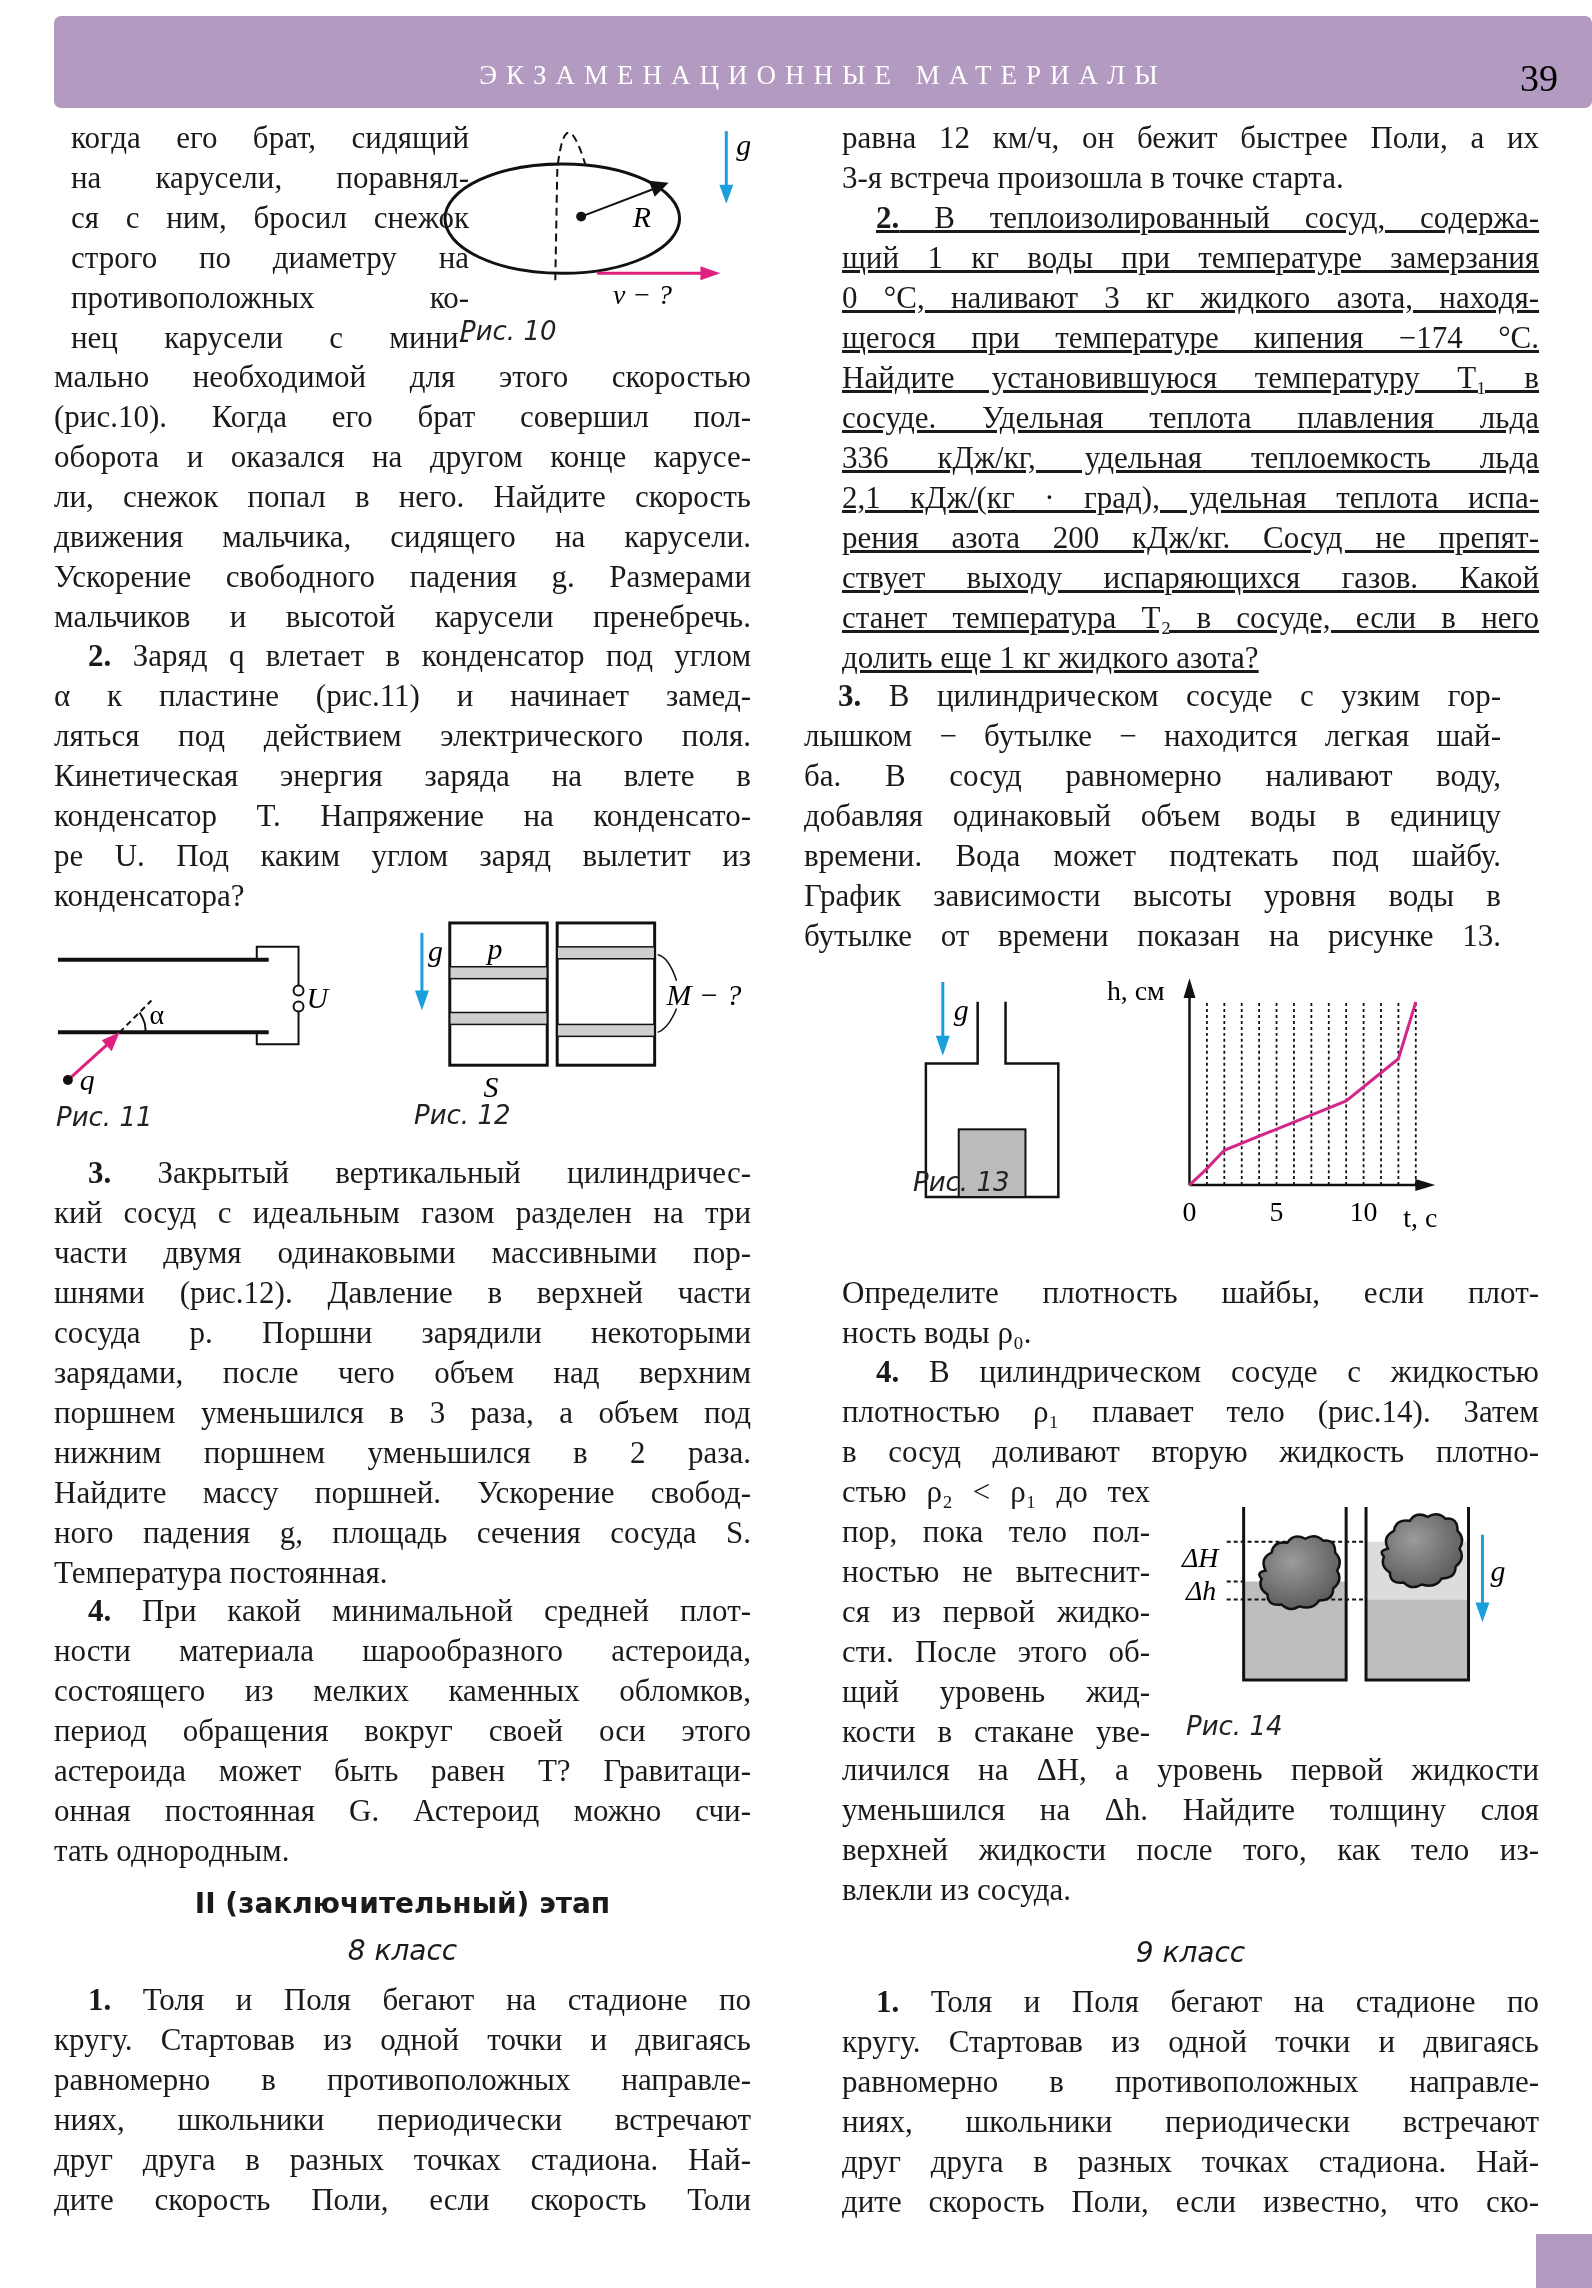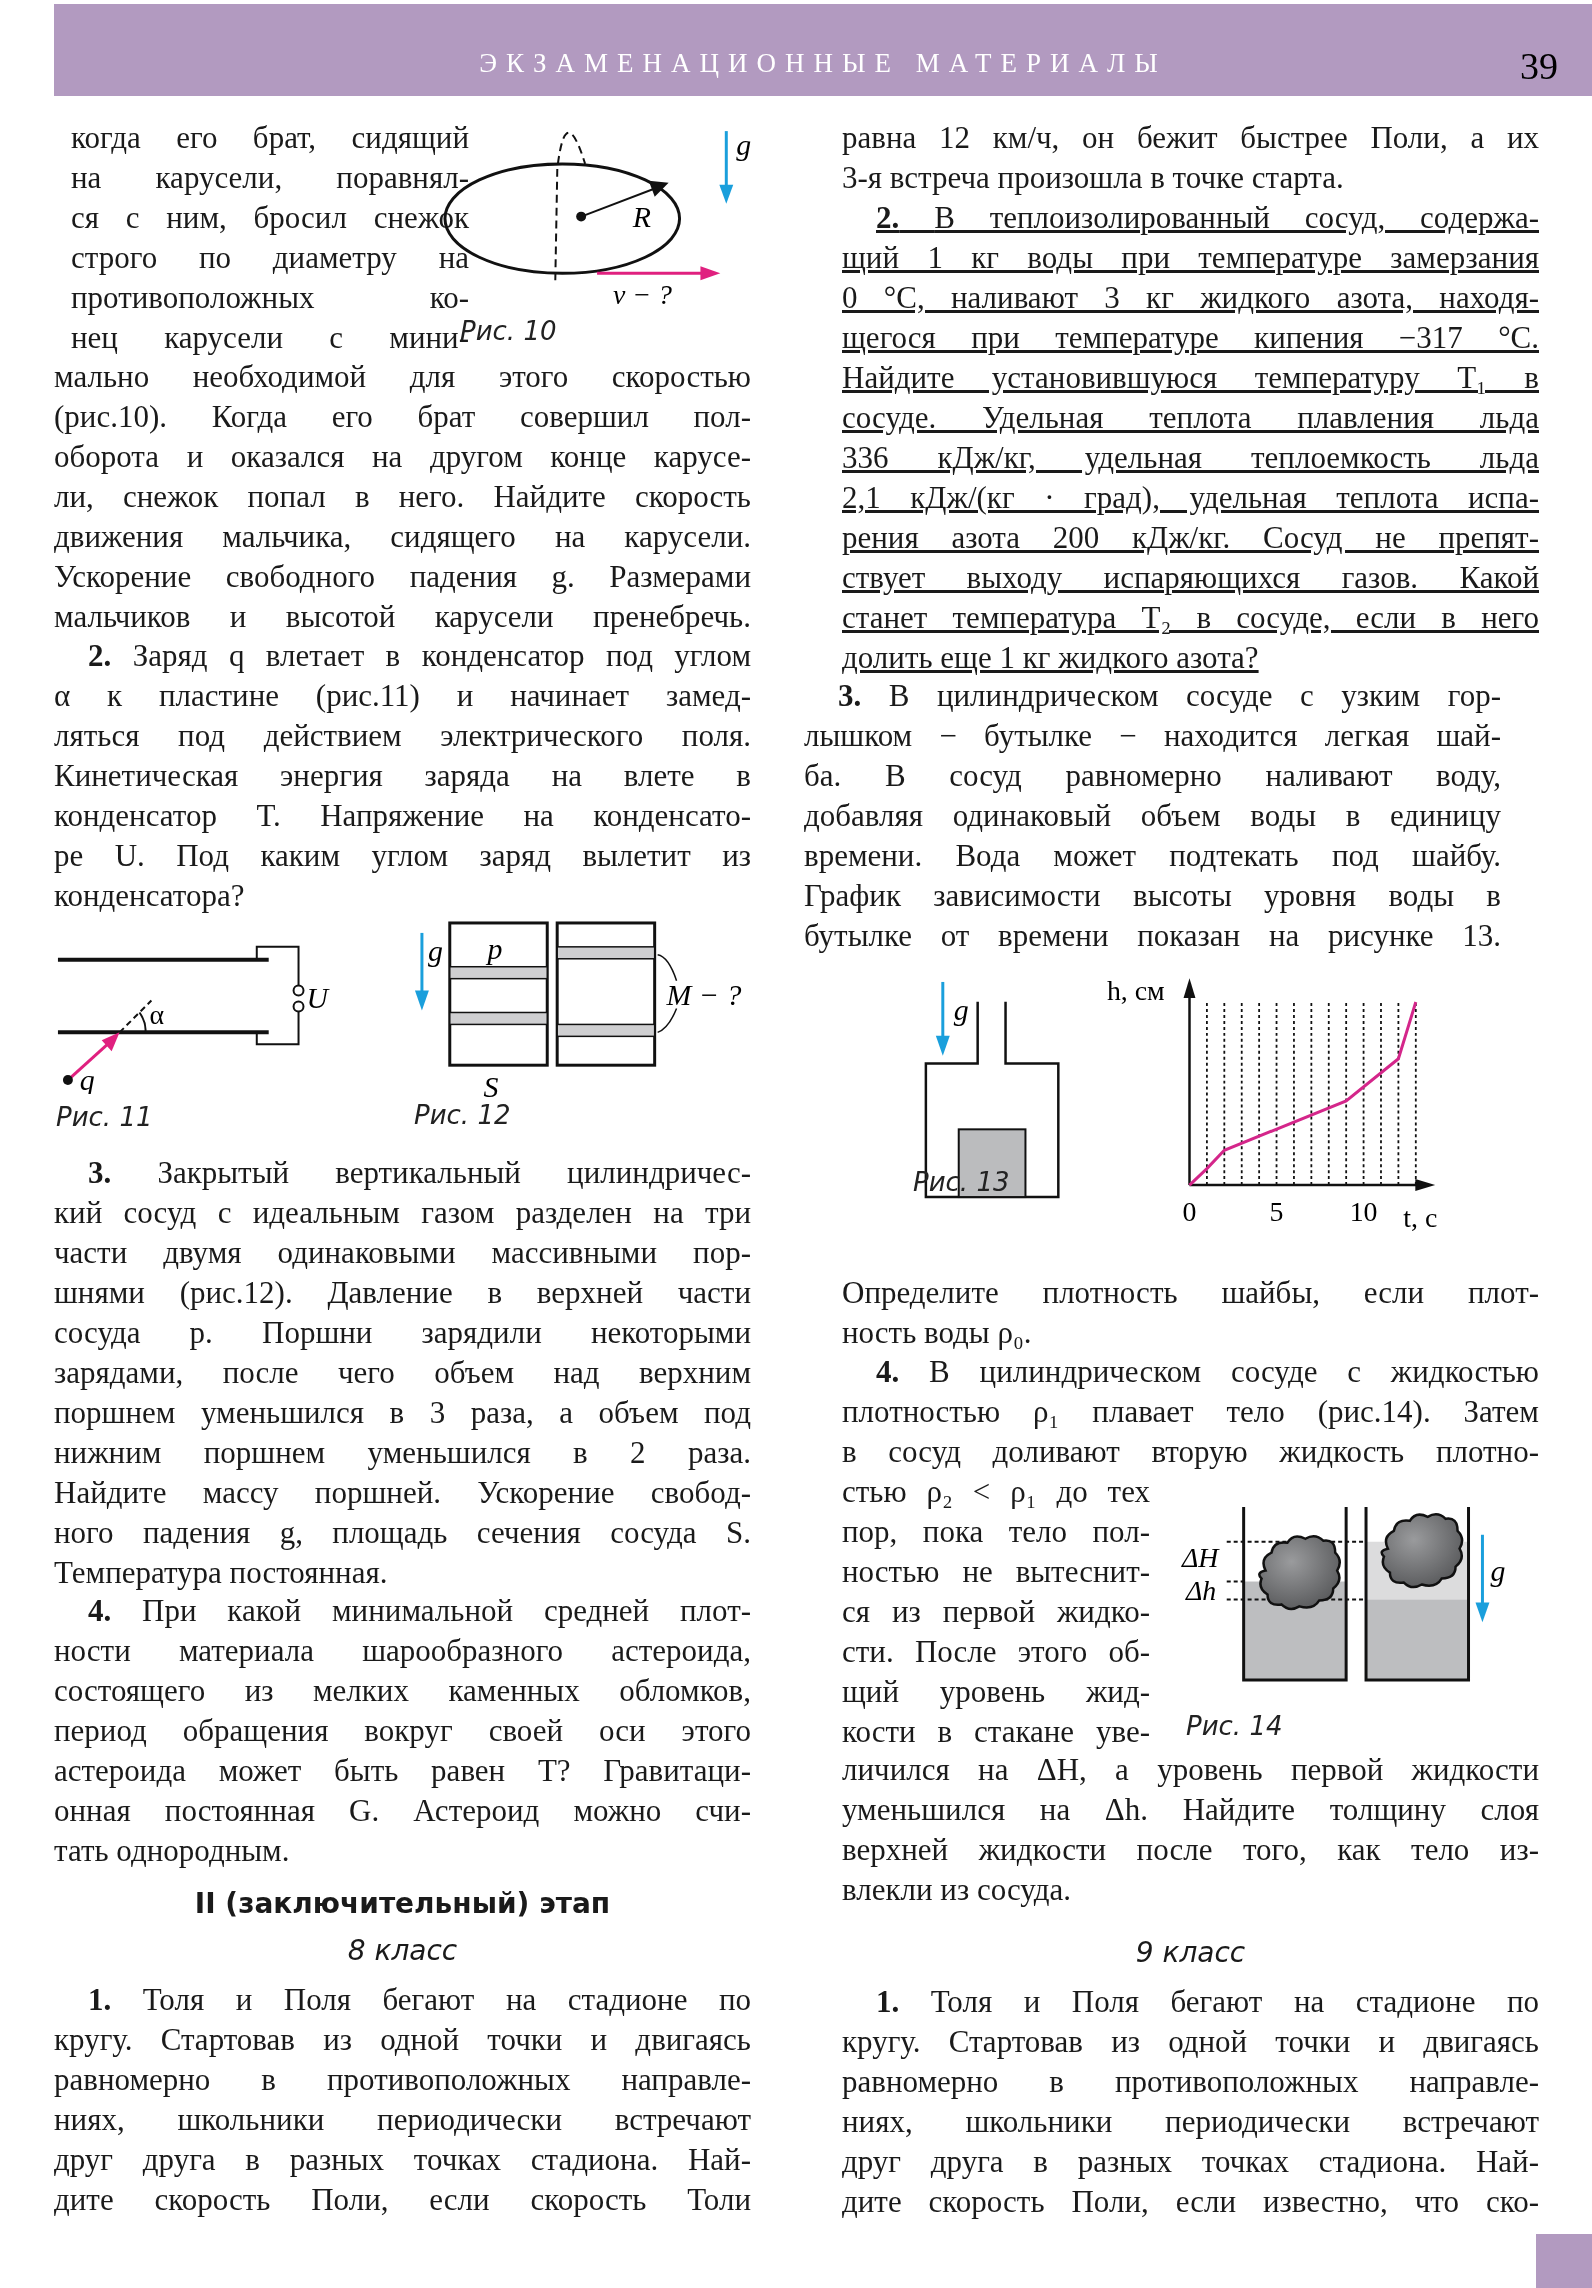--- a/index.html
+++ b/index.html
@@ -1,18 +1,18 @@
 <!DOCTYPE html>
 <html><head>
 <meta charset="utf-8">
 <style>
   html, body { margin:0; padding:0; background:#ffffff; }
   body { width:1592px; height:2289px; position:relative; overflow:hidden;
          font-family:"Liberation Serif","DejaVu Serif",serif; color:#1a1a1a; }
-  .header { position:absolute; left:54px; top:4px; width:1538px; height:92px; background:#b29ac0; }
+  .header { position:absolute; left:54px; top:16px; width:1538px; height:92px; background:#b29ac0;border-radius:7px; }
   .header-title { position:absolute; left:0; width:1538px; top:44px; text-align:center;
          color:#ffffff; font-size:27px; letter-spacing:9px; font-family:"Liberation Serif",serif; }
   .page-num { position:absolute; right:34px; top:40px; color:#000000; font-size:38px;
          font-family:"Liberation Serif",serif; }
   .corner-tab { position:absolute; left:1536px; top:2234px; width:56px; height:55px; background:#b29ac0; }
 
   .col { position:absolute; font-size:31px; line-height:40px; text-align:justify; }
   .num { font-weight:bold; }
   .cap { font-family:"DejaVu Sans",sans-serif; font-style:italic; font-size:26px; color:#222; position:absolute; }
   .heading { position:absolute; font-family:"DejaVu Sans",sans-serif; font-weight:bold; font-size:28px; text-align:center; }
@@ -149,21 +149,21 @@
 
 <div class="col" style="left:842px; top:118px; width:697px;">
   <span class="line">равна 12 км/ч, он бежит быстрее Поли, а их</span>
   <span class="line last">3-я встреча произошла в точке старта.</span>
 </div>
 
 <div class="col" style="left:842px; top:198px; width:697px;text-decoration:underline;">
   <span class="line" style="padding-left:34px; box-sizing:border-box;"><b class="num">2.</b> <span>В теплоизолированный сосуд, содержа-</span></span>
   <span class="line">щий 1 кг воды при температуре замерзания</span>
   <span class="line">0 °С, наливают 3 кг жидкого азота, находя-</span>
-  <span class="line">щегося при температуре кипения −317 °С.</span>
+  <span class="line">щегося при температуре кипения −174 °С.</span>
   <span class="line">Найдите установившуюся температуру T₁ в</span>
   <span class="line">сосуде. Удельная теплота плавления льда</span>
   <span class="line">336 кДж/кг, удельная теплоемкость льда</span>
   <span class="line">2,1 кДж/(кг · град), удельная теплота испа-</span>
   <span class="line">рения азота 200 кДж/кг. Сосуд не препят-</span>
   <span class="line">ствует выходу испаряющихся газов. Какой</span>
   <span class="line">станет температура T₂ в сосуде, если в него</span>
   <span class="line last">долить еще 1 кг жидкого азота?</span>
 </div>
 

